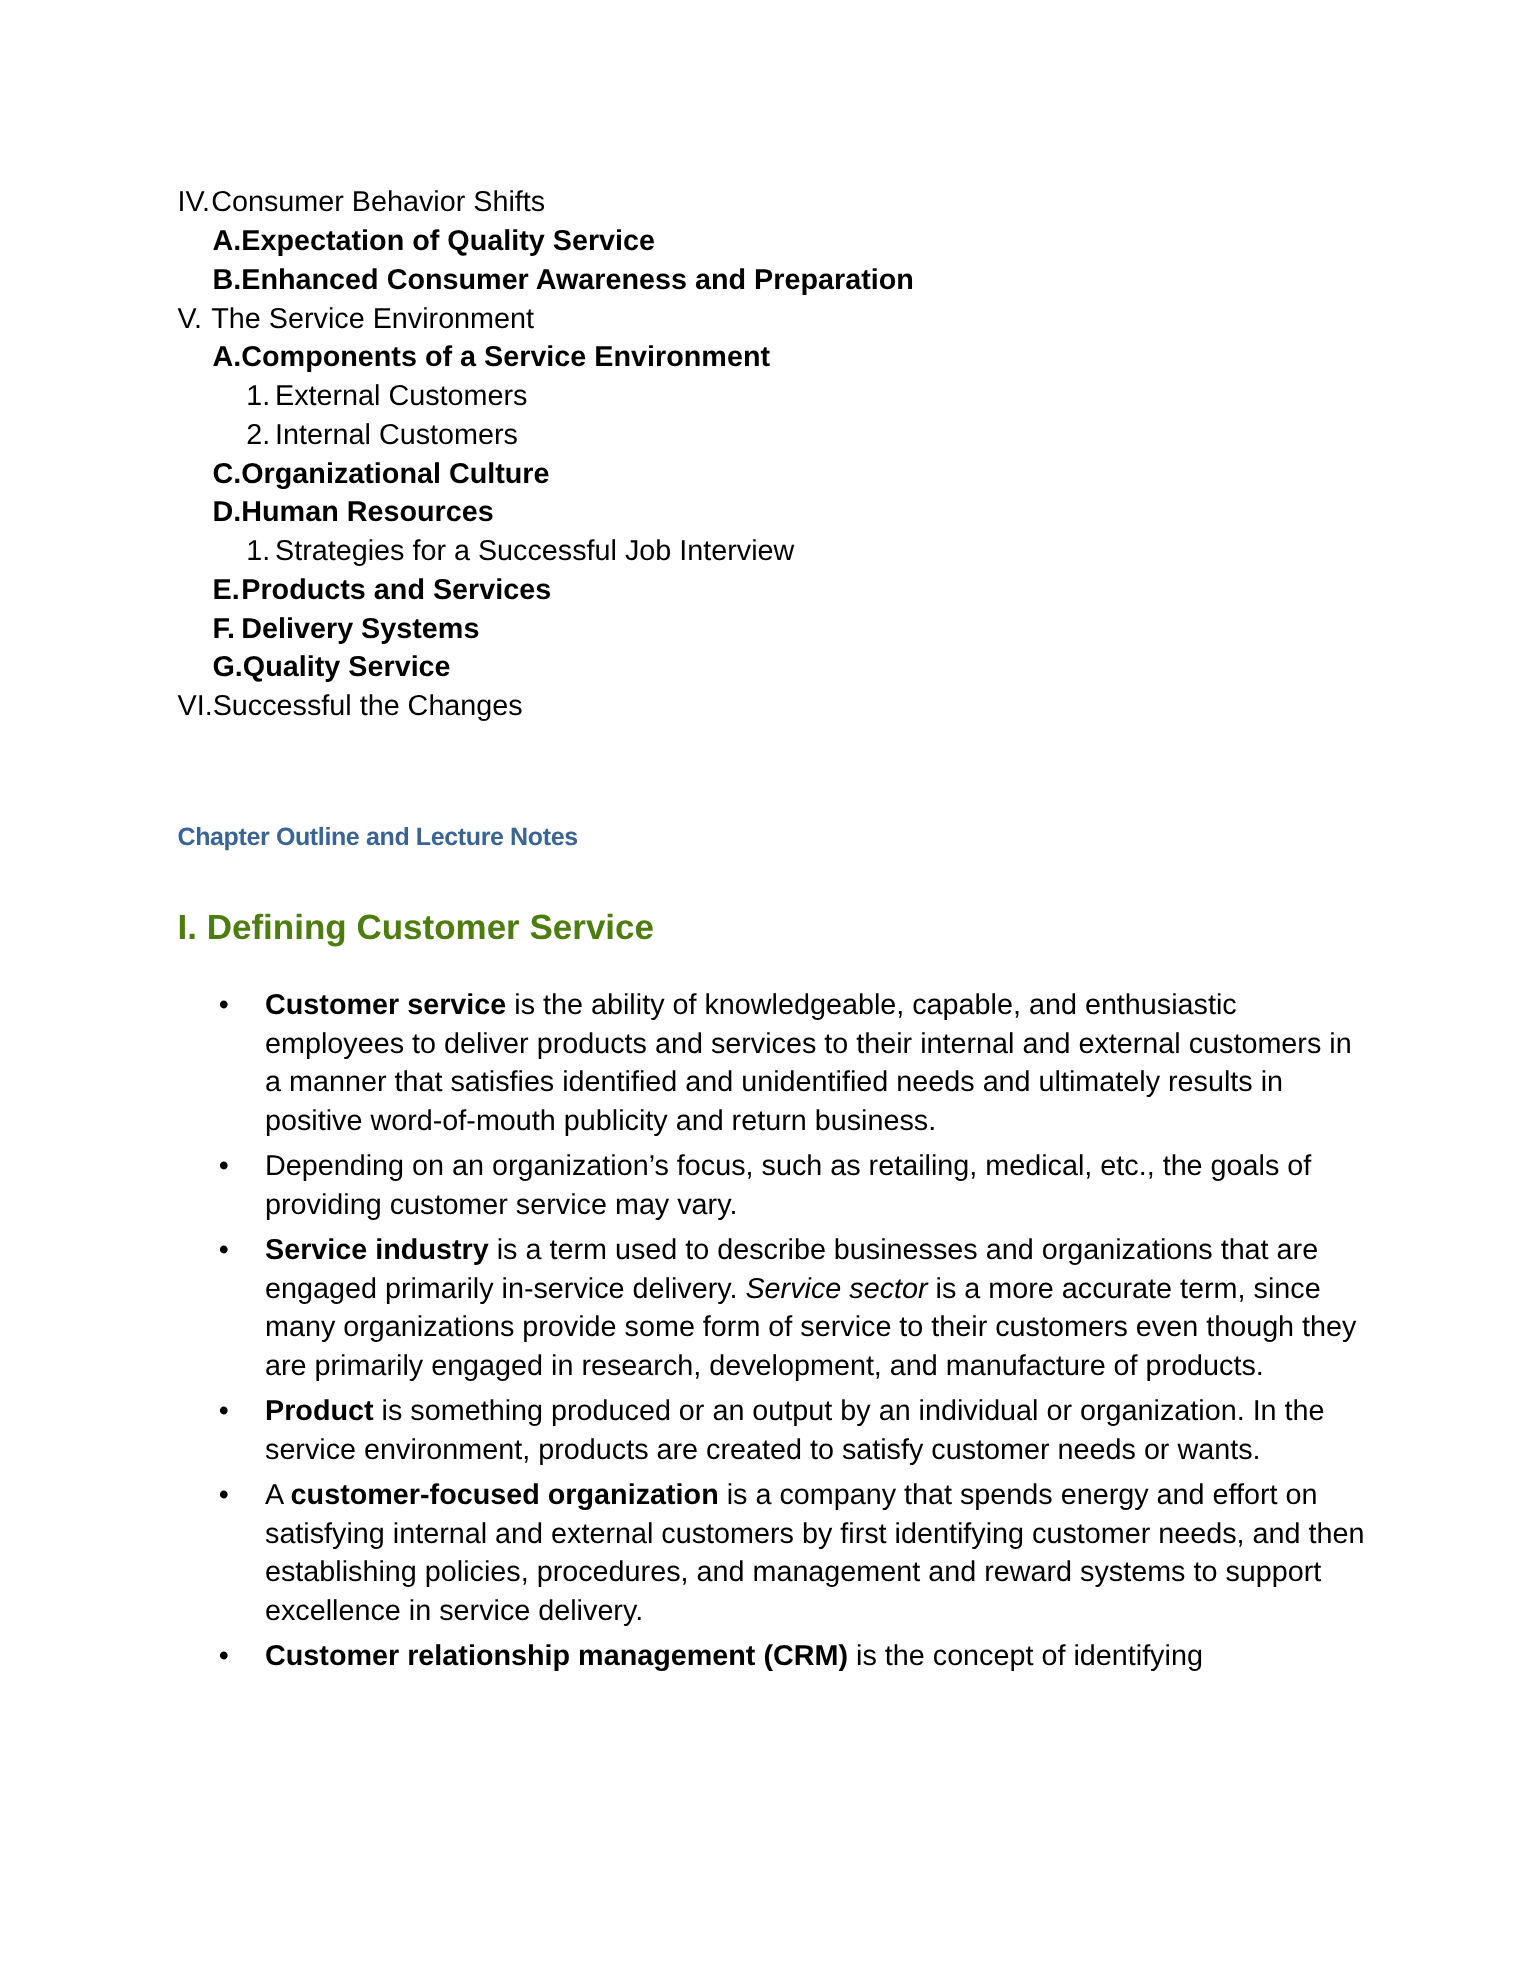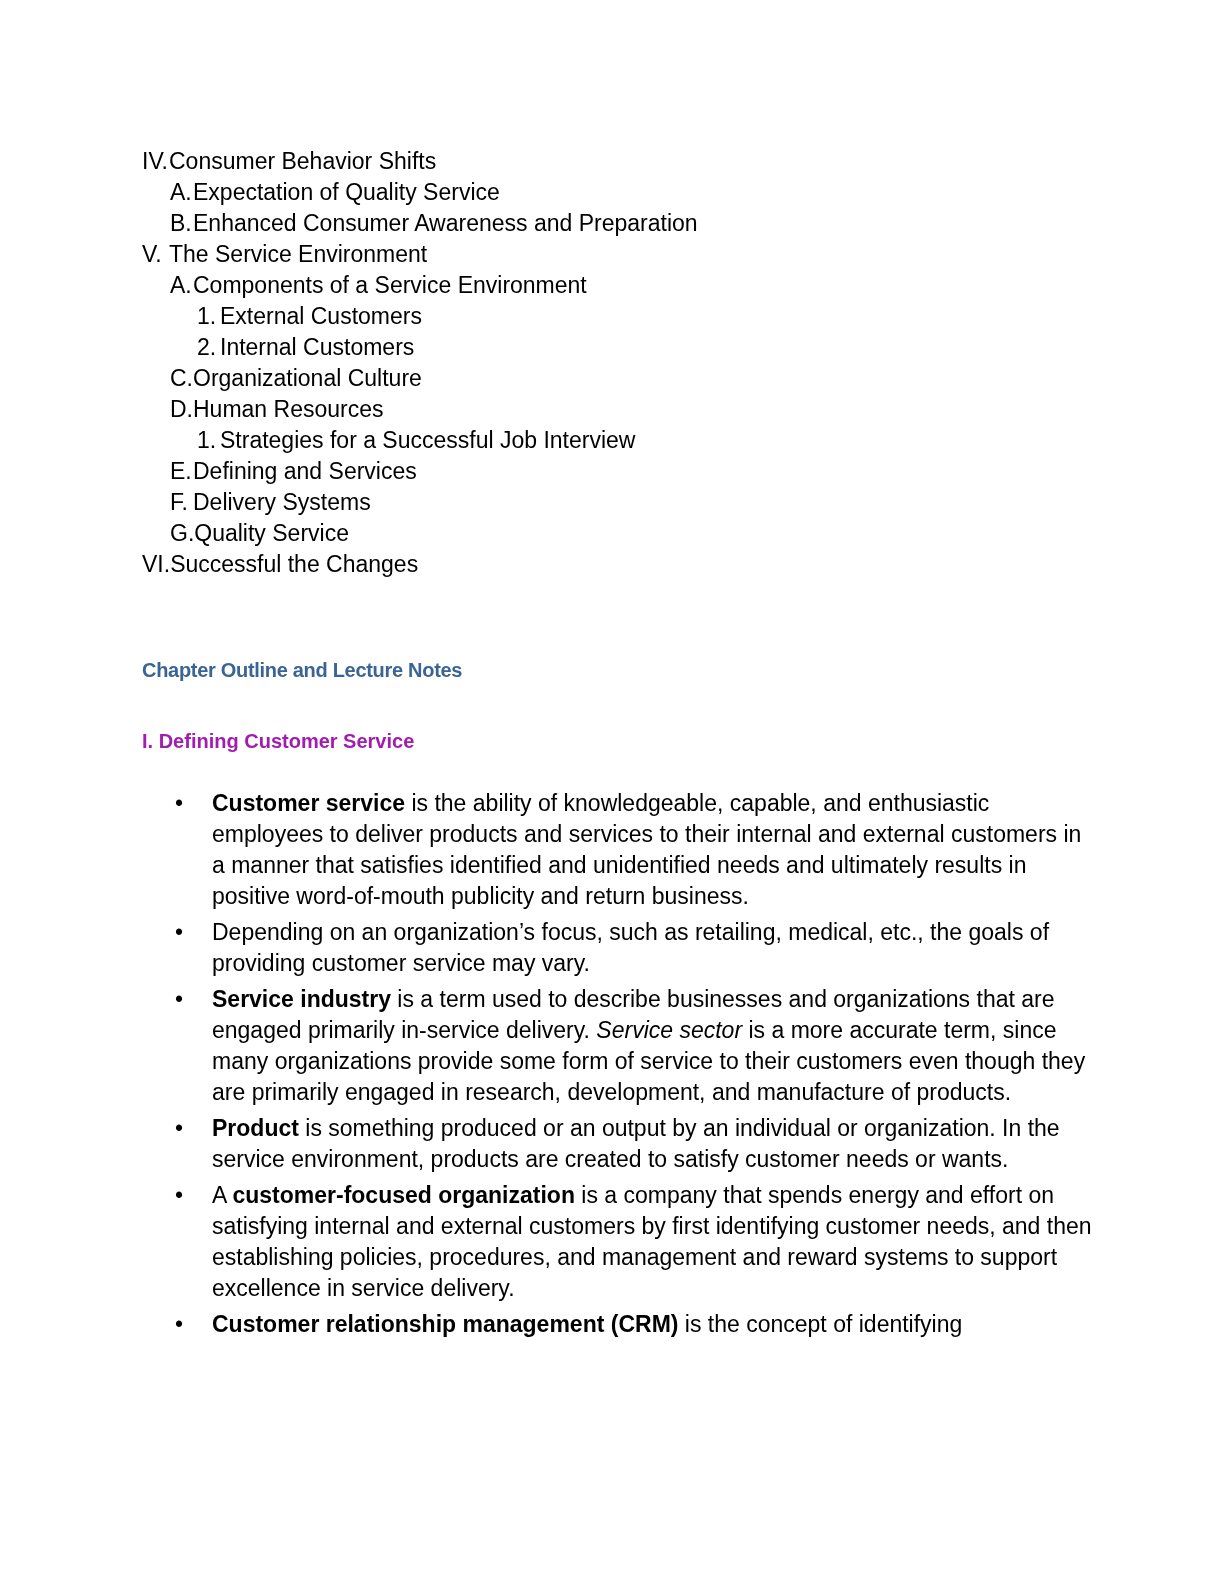--- a/index.html
+++ b/index.html
@@ -19,40 +19,40 @@
     color: #000000;
     overflow: hidden;
   }
   
   .outline-item {
     line-height: 31px;
     white-space: nowrap;
   }
   .outline-item .marker { display: inline-block; }
   .level-1 { padding-left: 0; }
-  .level-2 { padding-left: 28px; }
+  .level-2 { padding-left: 28px; font-weight: bold; }
   .level-3 { padding-left: 55px; }
   .level-1 .marker { min-width: 27px; }
   .level-2 .marker { min-width: 23px; }
   .level-3 .marker { min-width: 23px; }
 
   
   .doc-heading {
     margin: 70px 0 0 0;
     font-size: 20px;
     font-weight: bold;
     line-height: 40px;
     letter-spacing: -0.3px;
   }
   .doc-subheading {
     margin: 36px 0 0 0;
-    font-size: 20px;
+    font-size: 28px;
     font-weight: bold;
     line-height: 31px;
-    color: #a21caf;
+    color: #4d7c0f;
   }
 
   
   .notes {
     list-style: none;
     margin: 31px 0 0 0;
     padding: 0 0 0 70px;
     width: 880px;
   }
   .notes li {
@@ -78,21 +78,21 @@
       <div class="outline-item level-1"><span class="marker">IV.</span><span>Consumer Behavior Shifts</span></div>
       <div class="outline-item level-2"><span class="marker">A.</span><span>Expectation of Quality Service</span></div>
       <div class="outline-item level-2"><span class="marker">B.</span><span>Enhanced Consumer Awareness and Preparation</span></div>
       <div class="outline-item level-1"><span class="marker">V.</span><span>The Service Environment</span></div>
       <div class="outline-item level-2"><span class="marker">A.</span><span>Components of a Service Environment</span></div>
       <div class="outline-item level-3"><span class="marker">1.</span><span>External Customers</span></div>
       <div class="outline-item level-3"><span class="marker">2.</span><span>Internal Customers</span></div>
       <div class="outline-item level-2"><span class="marker">C.</span><span>Organizational Culture</span></div>
       <div class="outline-item level-2"><span class="marker">D.</span><span>Human Resources</span></div>
       <div class="outline-item level-3"><span class="marker">1.</span><span>Strategies for a Successful Job Interview</span></div>
-      <div class="outline-item level-2"><span class="marker">E.</span><span>Defining and Services</span></div>
+      <div class="outline-item level-2"><span class="marker">E.</span><span>Products and Services</span></div>
       <div class="outline-item level-2"><span class="marker">F.</span><span>Delivery Systems</span></div>
       <div class="outline-item level-2"><span class="marker">G.</span><span>Quality Service</span></div>
       <div class="outline-item level-1"><span class="marker">VI.</span><span>Successful the Changes</span></div>
     </div>
   <h1 class="doc-heading" style="color: rgb(58, 100, 148);">Chapter Outline and Lecture Notes</h1>
   <h2 class="doc-subheading">I. Defining Customer Service</h2>
   <ul class="notes">
       <li><span class="seg-bold">Customer service</span><span class="seg-normal"> is the ability of knowledgeable, capable, and enthusiastic employees to deliver products and services to their internal and external customers in a manner that satisfies identified and unidentified needs and ultimately results in positive word-of-mouth publicity and return business.</span></li>
       <li><span class="seg-normal">Depending on an organization’s focus, such as retailing, medical, etc., the goals of providing customer service may vary.</span></li>
       <li><span class="seg-bold">Service industry</span><span class="seg-normal"> is a term used to describe businesses and organizations that are engaged primarily in-service delivery. </span><span class="seg-italic">Service sector</span><span class="seg-normal"> is a more accurate term, since many organizations provide some form of service to their customers even though they are primarily engaged in research, development, and manufacture of products.</span></li>

